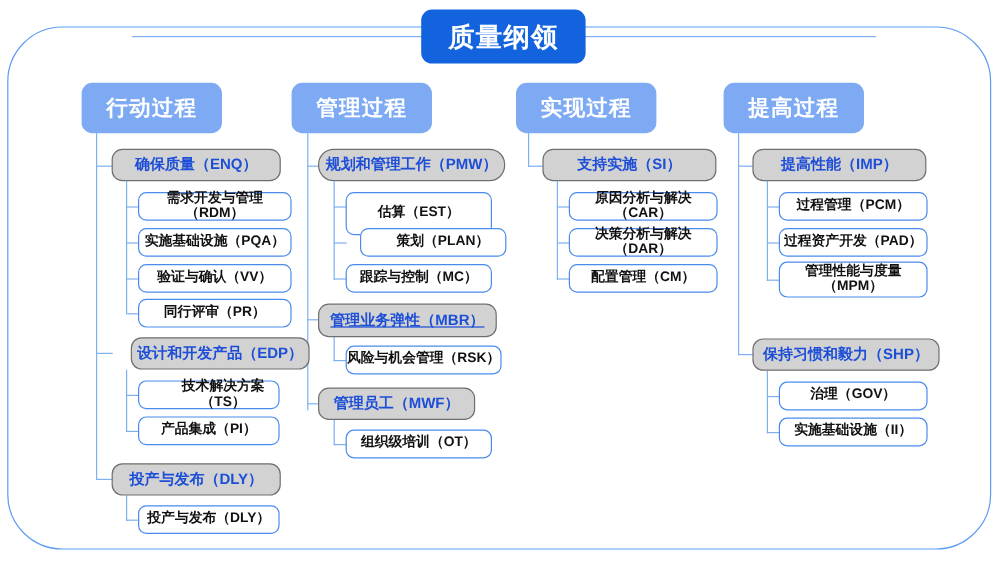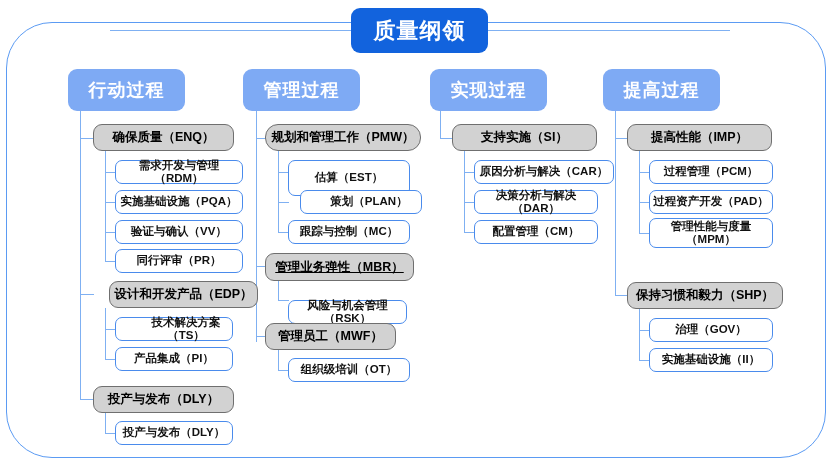--- a/index.html
+++ b/index.html
@@ -64,21 +64,21 @@
     box-sizing: border-box;
     z-index: 4;
   }
 
   
   .group-box {
     position: absolute;
     background: #d2d2d2;
     border: 1.3px solid #6f6f6f;
     border-radius: 9px;
-    color: #000000;
+    color: #1d4ed8;
     font-size: 12.5px;
     font-weight: bold;
     display: flex;
     align-items: center;
     justify-content: center;
     box-sizing: border-box;
     text-align: center;
     z-index: 3;
   }
 
@@ -176,39 +176,39 @@
 <div class="leaf-box" style="left:300px; top:190px; width:122px; height:24px;padding-left:16px;">策划（PLAN）</div>
 
 <div class="conn-h" style="left:278px; top:232px; width:11px;"></div>
 <div class="leaf-box" style="left:288px; top:220px; width:122px; height:24px;">跟踪与控制（MC）</div>
 
 <div class="conn-h" style="left:256px; top:266px; width:11px;"></div>
 <div class="group-box" style="left:265px; top:253px; width:149px; height:28px;text-decoration:underline;">管理业务弹性（MBR）</div>
 <div class="conn-v" style="left:278px; top:280px; height:21px;"></div>
 
 <div class="conn-h" style="left:278px; top:300px; width:11px;"></div>
-<div class="leaf-box" style="left:288px; top:300px; width:119px; height:24px;text-align:center;">风险与机会管理（RSK）</div>
+<div class="leaf-box" style="left:288px; top:288px; width:130px; height:24px;text-align:center;">风险与机会管理（RSK）</div>
 
 <div class="conn-h" style="left:256px; top:336px; width:11px;"></div>
 <div class="group-box" style="left:265px; top:323px; width:131px; height:27px;">管理员工（MWF）</div>
 <div class="conn-v" style="left:278px; top:350px; height:21px;"></div>
 
 <div class="conn-h" style="left:278px; top:370px; width:11px;"></div>
 <div class="leaf-box" style="left:288px; top:358px; width:122px; height:24px;">组织级培训（OT）</div>
 
 <div class="col-header" style="left:430px; top:69px; width:117px;">实现过程</div>
 
 <div class="conn-v" style="left:440px; top:111px; height:28px;"></div>
 
 <div class="conn-h" style="left:440px; top:138px; width:13px;"></div>
 <div class="group-box" style="left:452px; top:124px; width:145px; height:27px;">支持实施（SI）</div>
 <div class="conn-v" style="left:464px; top:151px; height:82px;"></div>
 
 <div class="conn-h" style="left:464px; top:172px; width:11px;"></div>
-<div class="leaf-box" style="left:474px; top:160px; width:140px; height:24px;">原因分析与解决（CAR）</div>
+<div class="leaf-box" style="left:474px; top:160px; width:124px; height:24px;">原因分析与解决（CAR）</div>
 
 <div class="conn-h" style="left:464px; top:202px; width:11px;"></div>
 <div class="leaf-box" style="left:474px; top:190px; width:124px; height:24px;">决策分析与解决（DAR）</div>
 
 <div class="conn-h" style="left:464px; top:232px; width:11px;"></div>
 <div class="leaf-box" style="left:474px; top:220px; width:124px; height:24px;">配置管理（CM）</div>
 
 <div class="col-header" style="left:603px; top:69px; width:117px;">提高过程</div>
 
 <div class="conn-v" style="left:615px; top:111px; height:185px;"></div>

